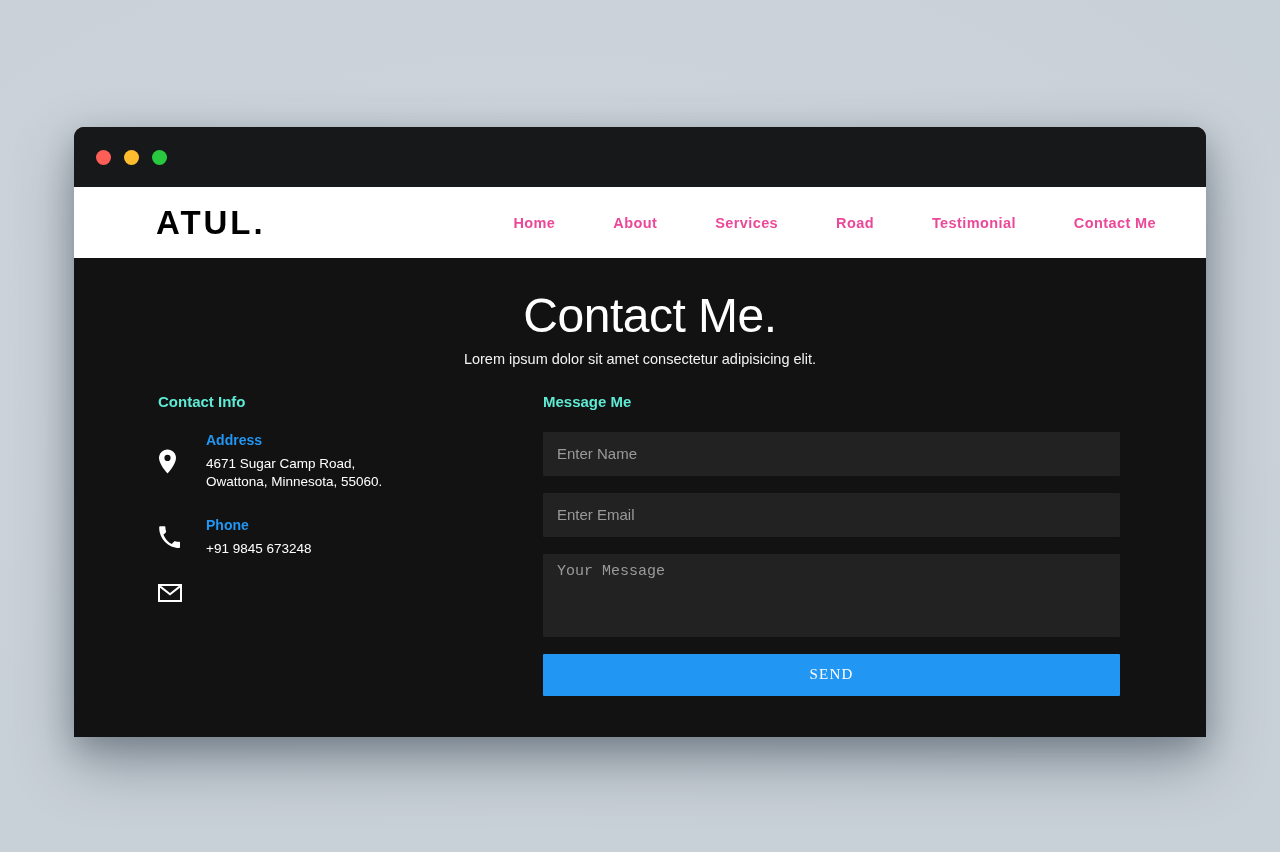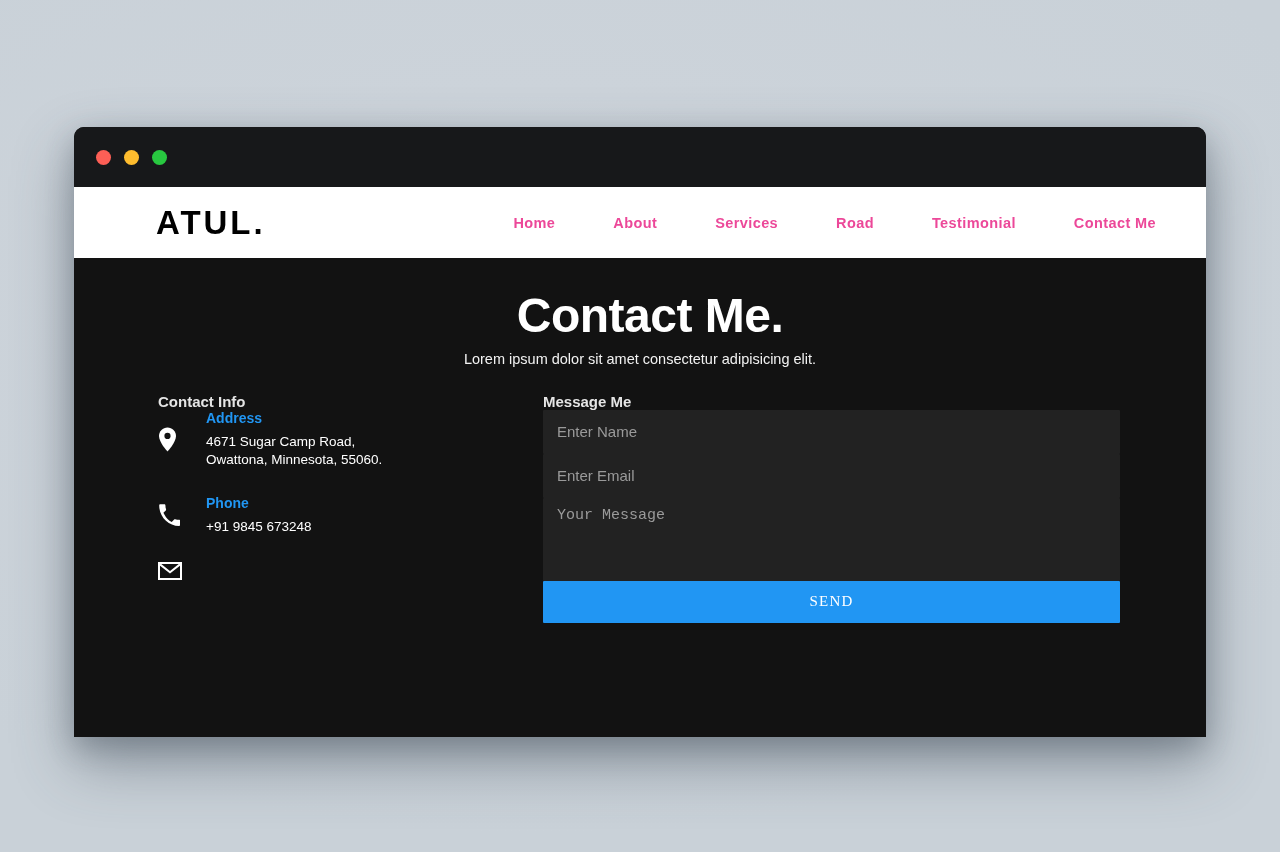--- a/index.html
+++ b/index.html
@@ -84,21 +84,21 @@
   .content {
     background: #121212;
     height: 479px;
     padding-top: 32px;
   }
 
   .page-title {
     text-align: center;
     color: #ffffff;
     font-size: 48px;
-    font-weight: bold;
+    font-weight: normal;
     letter-spacing: -0.5px;
     line-height: 1.1;
     margin-left: 20px;
   }
   .page-subtitle {
     text-align: center;
     color: #f2f2f2;
     font-size: 14.5px;
     margin-top: 8px;
   }
@@ -107,23 +107,24 @@
     display: flex;
     margin-top: 26px;
     padding-left: 84px;
     padding-right: 86px;
   }
 
   
   .col-left { width: 385px; flex: none; }
 
   .section-heading {
-    color: #e5e5e5;
-    font-size: 15px;
-    font-weight: bold;
+    color: #5eead4;
+    font-size: 15px;
+    font-weight: bold;
+    margin-bottom: 22px;
   }
 
   .info-item {
     display: flex;
     align-items: center;
     margin-bottom: 26px;
   }
   .info-icon {
     width: 34px;
     flex: none;
@@ -153,20 +154,21 @@
     display: block;
     width: 100%;
     background: #222222;
     border: none;
     outline: none;
     color: #ffffff;
     font-family: "Liberation Sans", sans-serif;
     font-size: 15px;
     padding: 0 14px;
     height: 44px;
+    margin-bottom: 17px;
     border-radius: 1px;
   }
   .field::placeholder { color: #9a9a9a; }
 
   .field-message {
     height: 83px;
     padding: 8px 14px;
     resize: none;
     font-family: "Liberation Mono", monospace;
     font-size: 15px;

